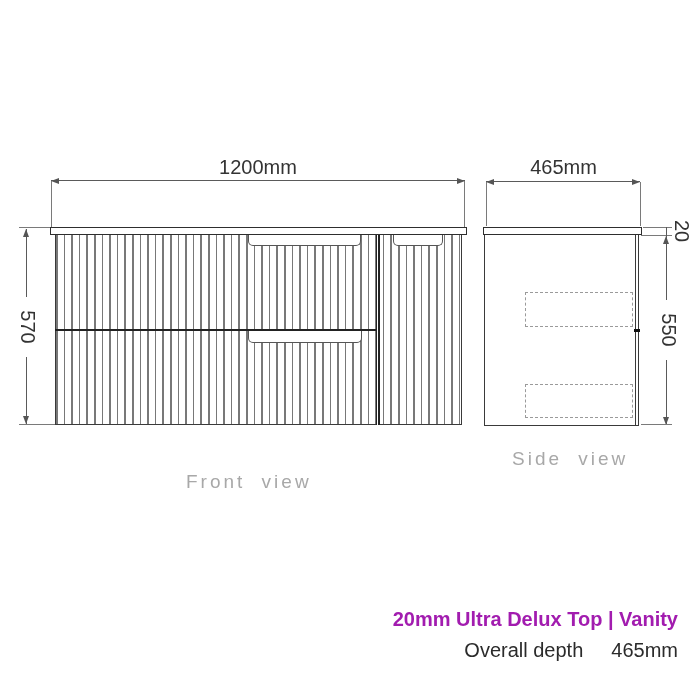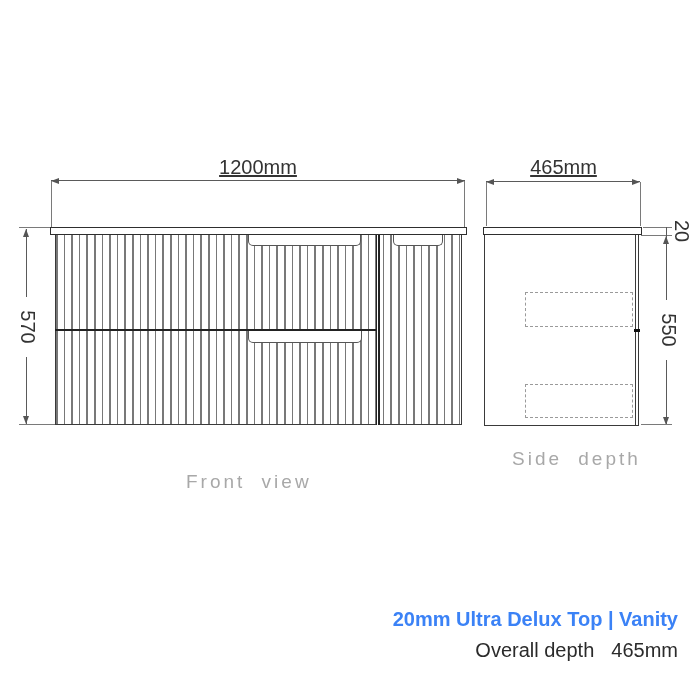--- a/index.html
+++ b/index.html
@@ -6,21 +6,21 @@
   #canvas{
     position:relative;width:700px;height:700px;background:#ffffff;
     font-family:"Liberation Sans", sans-serif;overflow:hidden;
   }
   .abs{position:absolute;}
   
   .dline-h{position:absolute;height:0;border-top:1px solid #5a5a5a;}
   .dline-v{position:absolute;width:0;border-left:1px solid #5a5a5a;}
   .ext-v{position:absolute;width:0;border-left:1px solid #7a7a7a;}
   .ext-h{position:absolute;height:0;border-top:1px solid #7a7a7a;}
-  .dimtext{position:absolute;font-size:20px;color:#333;text-align:center;line-height:20px;text-decoration:underline;}
+  .dimtext{position:absolute;font-size:20px;color:#333;text-align:center;line-height:20px;}
   .vtext{position:absolute;font-size:20px;color:#333;background:#fff;text-align:center;
          line-height:20px;transform:rotate(90deg);padding:0 2px;}
   
   .arr{position:absolute;width:0;height:0;}
   .arr-left {border-top:3px solid transparent;border-bottom:3px solid transparent;border-right:8px solid #555;}
   .arr-right{border-top:3px solid transparent;border-bottom:3px solid transparent;border-left:8px solid #555;}
   .arr-up   {border-left:3px solid transparent;border-right:3px solid transparent;border-bottom:8px solid #555;}
   .arr-down {border-left:3px solid transparent;border-right:3px solid transparent;border-top:8px solid #555;}
   
   .slab{position:absolute;background:#fff;border:1px solid #2e2e2e;box-sizing:border-box;}
@@ -32,22 +32,22 @@
   .plain-body{position:absolute;background:#fff;border:1px solid #3a3a3a;border-top:none;box-sizing:border-box;}
   .notch{position:absolute;background:#fff;border:1px solid #555;border-top:none;
          border-radius:0 0 5px 5px;box-sizing:border-box;}
   .divider-v{position:absolute;background:linear-gradient(90deg,#222 0 1.5px,#fff 1.5px 2.5px,#222 2.5px 4px);}
   .divider-h{position:absolute;background:#222;}
   .dashed-box{position:absolute;border:1px dashed #9a9a9a;box-sizing:border-box;background:transparent;}
   .thinline-v{position:absolute;width:0;border-left:1px solid #3a3a3a;}
   .caption{position:absolute;font-size:19px;color:#a8a8a8;letter-spacing:3px;word-spacing:8px;white-space:nowrap;}
   
   #footer{position:absolute;right:22px;top:608px;text-align:right;color:#111;}
-  #footer .title{font-size:20px;font-weight:bold;color:#3b82f6;margin-bottom:8px;white-space:nowrap;}
-  #footer .spec-row{display:flex;justify-content:flex-end;gap:17px;font-size:20px;color:#2b2b2b;
+  #footer .title{font-size:20px;font-weight:bold;color:#a21caf;margin-bottom:8px;white-space:nowrap;}
+  #footer .spec-row{display:flex;justify-content:flex-end;gap:28px;font-size:20px;color:#2b2b2b;
                     margin-top:3px;white-space:nowrap;}
 </style>
 </head>
 <body>
 
 <div id="canvas">
 
   <div>
 
     <div class="dimtext" style="left:51px;top:157px;width:414px;">1200mm</div>
@@ -103,21 +103,21 @@
     <div class="ext-h" style="left:641px;top:235px;width:31px;"></div>
     <div class="dline-v" style="left:666px;top:227px;height:9px;"></div>
     <div class="vtext" style="left:662px;top:221px;width:36px;background:transparent;">20</div>
 
     <div class="dline-v" style="left:666px;top:236px;height:189px;"></div>
     <div class="arr arr-up" style="left:663px;top:236px;"></div>
     <div class="arr arr-down" style="left:663px;top:417px;"></div>
     <div class="ext-h" style="left:641px;top:424px;width:31px;"></div>
     <div class="vtext" style="left:639px;top:320px;width:56px;">550</div>
 
-    <div class="caption" style="left:512px;top:448px;">Side depth</div>
+    <div class="caption" style="left:512px;top:448px;">Side view</div>
   </div>
 
   <div id="footer">
     <div class="title">20mm Ultra Delux Top | Vanity</div>
     <div class="spec-row">
       <span>Overall depth</span>
       <span>465mm</span>
     </div>
   </div>
 

